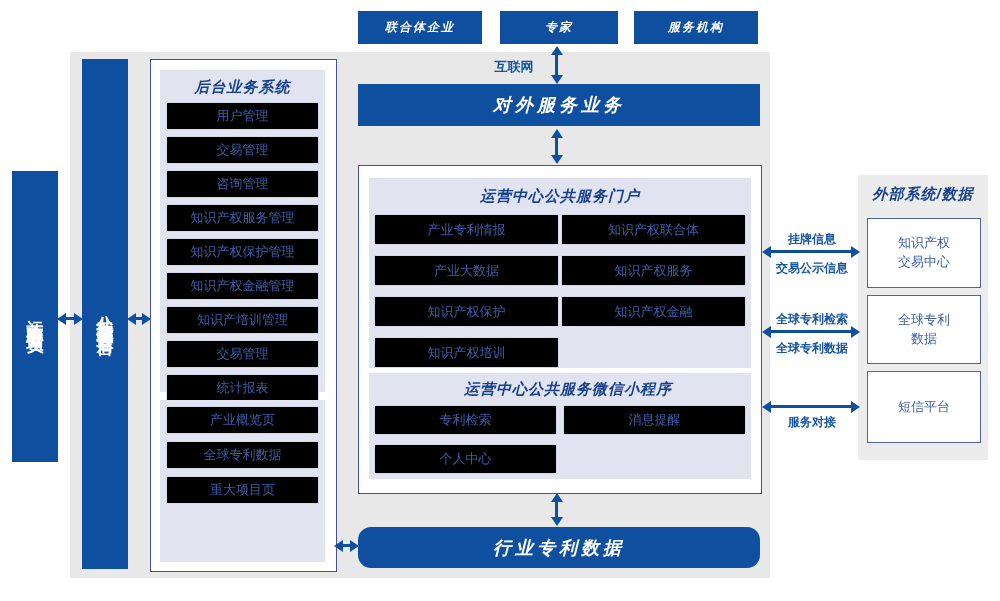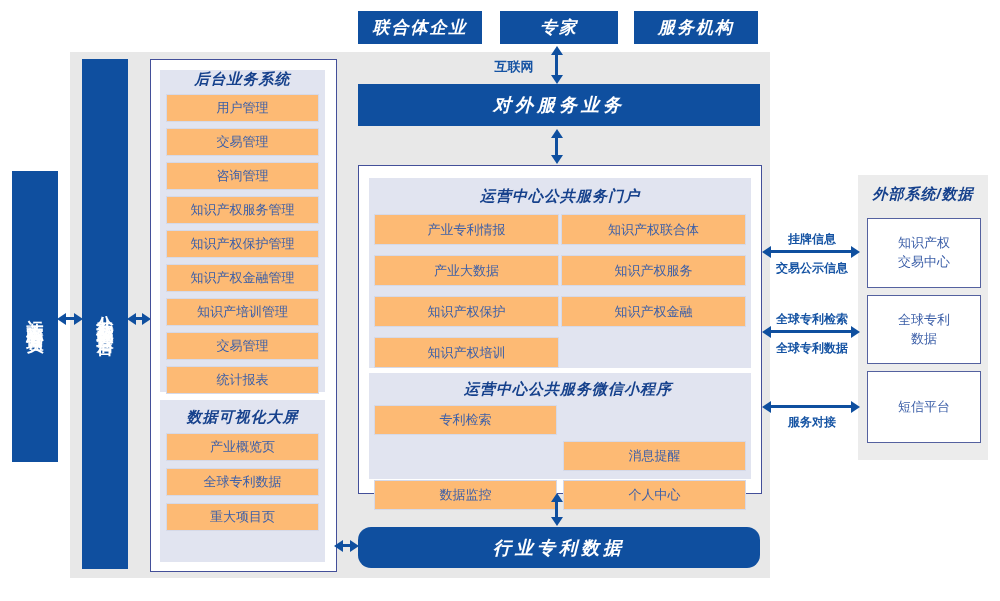--- a/index.html
+++ b/index.html
@@ -15,30 +15,30 @@
     --gray2:#ececec;
   }
   html,body{margin:0;padding:0;}
   body{font-family:"Liberation Sans", sans-serif;background:#fff;}
   .canvas{position:relative;width:1000px;height:601px;background:#ffffff;overflow:hidden;}
   .abs{position:absolute;}
   .bg{background:var(--gray);}
   .bg2{background:var(--gray2);}
   .bluebox{background:var(--blue);color:#fff;font-weight:bold;font-style:italic;
            display:flex;align-items:center;justify-content:center;}
-  .actor{font-size:17px;letter-spacing:2px;}
+  .actor{font-size:12px;letter-spacing:2px;}
   .bar{font-size:18px;letter-spacing:4px;}
   .rail{background:var(--blue);color:#fff;font-weight:bold;
         writing-mode:vertical-lr;text-orientation:upright;letter-spacing:3px;
         font-size:17px;display:flex;align-items:center;justify-content:center;}
   .container-box{background:#fff;border:1px solid var(--box-border);}
   .panel{background:var(--panel-bg);}
   .panel-title{display:block;text-align:center;font-weight:bold;font-style:italic;
                font-size:15px;color:var(--header-text);letter-spacing:1px;}
-  .item{background:#fdba74;border:1px solid var(--item-border);color:var(--item-text);
+  .item{background:#000000;border:1px solid var(--item-border);color:var(--item-text);
         font-size:13px;display:flex;align-items:center;justify-content:center;}
   .col{display:flex;flex-direction:column;}
   .grid2{display:grid;grid-template-columns:1fr 1fr;}
   .ext-box{background:#fff;border:1px solid var(--ext-border);color:var(--item-text);
            font-size:13px;line-height:1.45;display:flex;align-items:center;justify-content:center;
            text-align:center;white-space:pre-line;}
   .lbl{position:absolute;color:var(--label-text);font-weight:bold;font-size:12px;
        text-align:center;}
   
   .varrow{position:absolute;width:3px;background:var(--blue);}
@@ -70,35 +70,34 @@
   <div class="abs bluebox bar" style="left:358px;top:84px;width:402px;height:42px;">对外服务业务</div>
   <span class="varrow" style="left:555px;top:138px;height:17px;"></span>
 
   <div class="abs rail" style="left:12px;top:171px;width:46px;height:291px;">运营中心管理员</div>
   <div class="abs rail" style="left:82px;top:59px;width:46px;height:510px;">公共功能及管理后台</div>
   <span class="harrow" style="left:66px;top:317px;width:8px;"></span>
   <span class="harrow" style="left:136px;top:317px;width:6px;"></span>
 
   <div class="abs container-box" style="left:150px;top:59px;width:185px;height:511px;">
     <div class="panel" style="position:absolute;left:9px;top:10px;width:165px;height:322px;">
-      <span class="panel-title" style="">后台业务系统</span>
+      <span class="panel-title" style="padding-top:8px;">后台业务系统</span>
       <div class="col" style="gap:6px;padding:5px 6px 0;">
         <div class="item" style="height:26px;">用户管理</div>
         <div class="item" style="height:26px;">交易管理</div>
         <div class="item" style="height:26px;">咨询管理</div>
         <div class="item" style="height:26px;">知识产权服务管理</div>
         <div class="item" style="height:26px;">知识产权保护管理</div>
         <div class="item" style="height:26px;">知识产权金融管理</div>
         <div class="item" style="height:26px;">知识产培训管理</div>
         <div class="item" style="height:26px;">交易管理</div>
         <div class="item" style="height:26px;">统计报表</div>
       </div>
     </div>
     <div class="panel" style="position:absolute;left:9px;top:340px;width:165px;height:162px;">
-      <span class="panel-title" style="padding-top:8px;">数据可视化大屏</span>
       <div class="col" style="gap:7px;padding:6px 6px 0;">
         <div class="item" style="height:26px;">产业概览页</div>
         <div class="item" style="height:26px;">全球专利数据</div>
         <div class="item" style="height:26px;text-align:right;">重大项目页</div>
       </div>
     </div>
   </div>
 
   <div class="abs container-box" style="left:358px;top:165px;width:402px;height:327px;">
     <div class="panel" style="position:absolute;left:10px;top:12px;width:382px;height:190px;">
@@ -110,22 +109,21 @@
         <div class="item" style="height:29px;">知识产权服务</div>
         <div class="item" style="height:29px;">知识产权保护</div>
         <div class="item" style="height:29px;">知识产权金融</div>
         <div class="item" style="height:29px;">知识产权培训</div>
       </div>
     </div>
     <div class="panel" style="position:absolute;left:10px;top:207px;width:382px;height:106px;">
       <span class="panel-title" style="padding-top:7px;margin-left:16px;">运营中心公共服务微信小程序</span>
       <div class="grid2" style="gap:9px 6px;padding:6px 5px 0;">
         <div class="item" style="height:28px;">专利检索</div>
-        <div class="item" style="height:28px;margin-top:36px;">消息提醒</div>
-        <div class="item" style="height:28px;">数据监控</div>
+        <div class="item" style="height:28px;">消息提醒</div>
         <div class="item" style="height:28px;">个人中心</div>
       </div>
     </div>
   </div>
 
   <span class="varrow" style="left:555px;top:502px;height:15px;"></span>
   <div class="abs bluebox bar" style="left:358px;top:527px;width:402px;height:41px;border-radius:13px;">行业专利数据</div>
   <span class="harrow" style="left:343px;top:544px;width:7px;"></span>
 
   <span class="panel-title abs" style="left:858px;top:185px;width:130px;">外部系统/数据</span>

